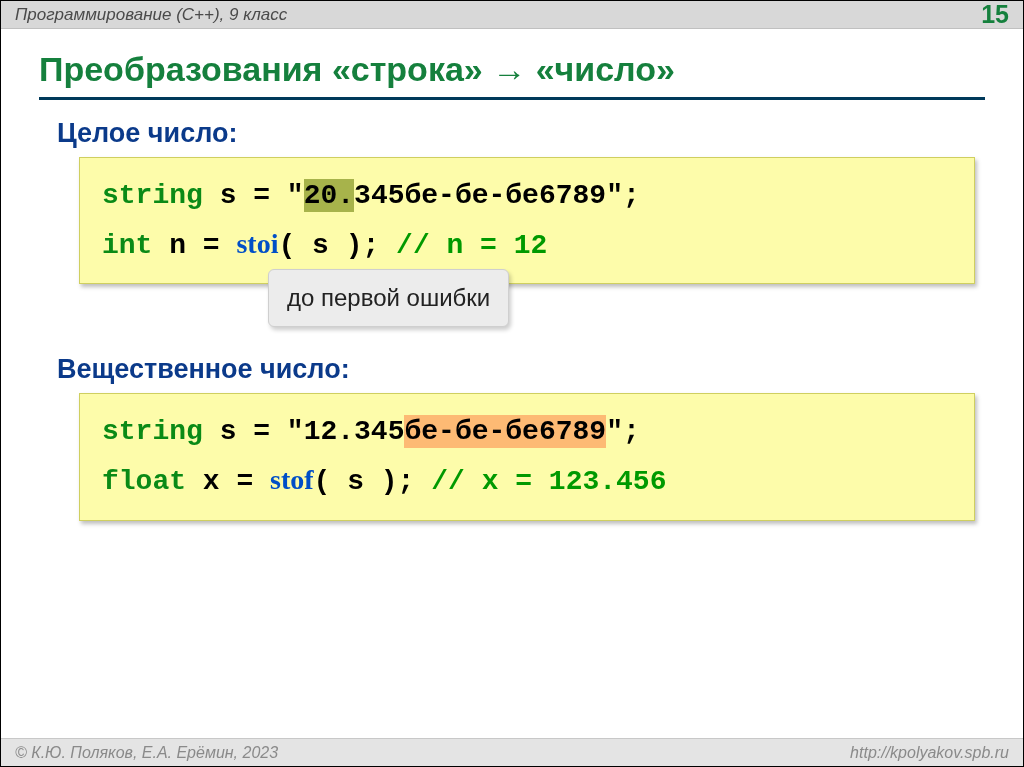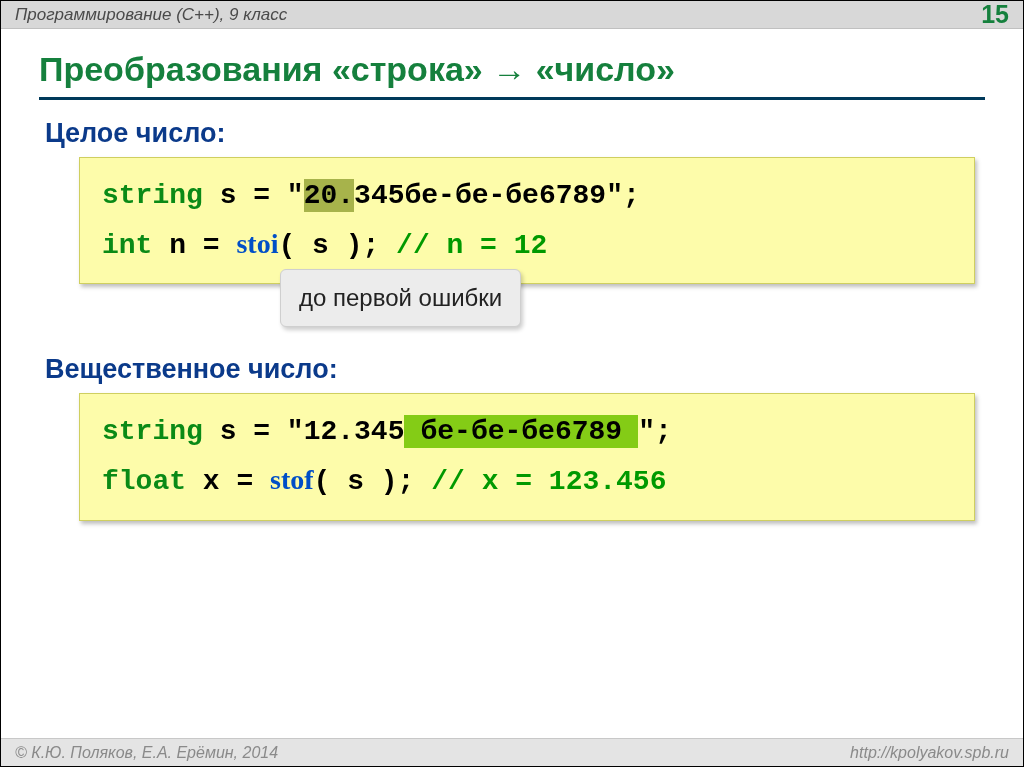--- a/index.html
+++ b/index.html
@@ -34,46 +34,46 @@
     margin: 8px 0 0 0;
     padding-bottom: 6px;
     border-bottom: 3px solid #00395a;
     line-height: 1.3;
   }
   .title .arrow { font-family: "Segoe UI Symbol", Arial, sans-serif; }
   .subhead {
     color: #0b3a8a;
     font-size: 27px;
     font-weight: bold;
-    margin: 18px 0 8px 6px;
+    margin: 18px 0 8px 18px;
   }
   .codebox {
     background: #fdfcaa;
     border: 1px solid #cfcf60;
     box-shadow: 2px 3px 4px rgba(0,0,0,.25);
     margin: 6px 10px 0 40px;
     padding: 14px 22px 14px 22px;
     font-family: "Courier New", Courier, monospace;
     font-size: 28px;
     line-height: 1.7;
     font-weight: bold;
     position: relative;
   }
   .code-line { white-space: pre; }
   .tok-type { color: #0a8a16; }  
   .tok-func { color: #004fc7; font-family: Liberation Serif, serif; }
   .tok-text { color: #000; }
   .tok-str  { color: #000; }
   .tok-comm { color: #090; }
   .hl1 { background: #a7b34b; padding: 1px 0; }
-  .hl2 { background: #84cc16; padding: 1px 16px; }
+  .hl2 { background: #fdba74; padding: 1px 0; }
   .callout {
     position: absolute;
     bottom: -44px;
-    left: 200px;
+    left: 188px;
     background: #ececec;
     border: 1px solid #cfcfcf;
     border-radius: 6px;
     box-shadow: 2px 3px 4px rgba(0,0,0,.2);
     font-family: Arial, sans-serif;
     font-size: 24px;
     font-weight: normal;
     color: #222;
     padding: 8px 18px;
   }
@@ -116,15 +116,15 @@
   <div class="gap"></div>
 
   <div class="subhead">Вещественное число:</div>
   <div class="codebox">
     <div class="code-line"><span class="tok-type">string</span><span class="tok-text"> s = </span><span class="tok-str">"</span><span class="tok-str">12.345</span><span class="hl2">бе-бе-бе6789</span><span class="tok-str">";</span></div>
     <div class="code-line"><span class="tok-type">float</span><span class="tok-text"> x = </span><span class="tok-func">stof</span><span class="tok-text">( s );</span><span> </span><span class="tok-comm">// x = 123.456</span></div>
   </div>
 </div>
 
 <div class="footer">
-  <span>© К.Ю. Поляков, Е.А. Ерёмин, 2014</span>
+  <span>© К.Ю. Поляков, Е.А. Ерёмин, 2023</span>
   <span>http://kpolyakov.spb.ru</span>
 </div>
 
 </body></html>

